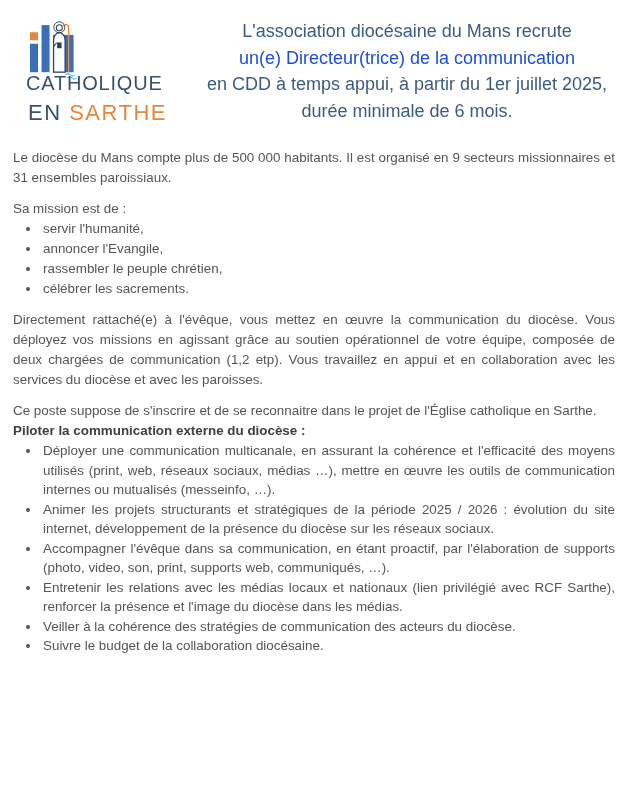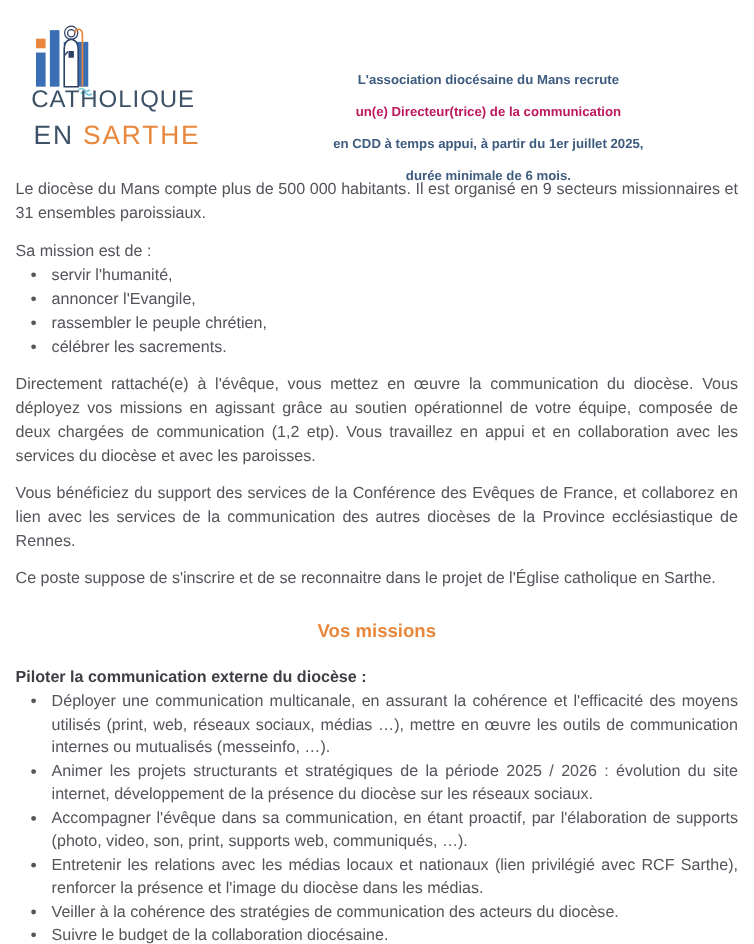--- a/index.html
+++ b/index.html
@@ -29,24 +29,23 @@
   }
   .logo-l3 {
     position: absolute; left: 0px; top: 86px;
     font-size: 22px; letter-spacing: 1.5px; font-weight: 300;
   }
 
   .headline {
     flex: 1;
     text-align: center;
     padding-top: 4px;
-    font-size: 11px;
+    font-size: 18px;
     line-height: 26.5px;
-    font-weight: 700;
-    margin-top: 36px;
+    font-weight: 400;
   }
 
   
   .content {
     padding: 0 13px;
     font-size: 13.4px;
     line-height: 20px;
     text-align: justify;
   }
   .para { margin: 0 0 11px 0; }
@@ -95,46 +94,44 @@
       </g>
     </svg>
     <div class="logo-l2" style="color: rgb(61, 81, 102);">CATHOLIQUE</div>
     <div class="logo-l3">
       <span style="color: rgb(61, 81, 102);">EN </span><span style="color: rgb(232, 135, 60);">SARTHE</span>
     </div>
   </div>
 
   <div class="headline">
     <div style="color: rgb(61, 91, 126);">L'association diocésaine du Mans recrute</div>
-    <div style="color: #be185d;">un(e) Directeur(trice) de la communication</div>
+    <div style="color: #1d4ed8;">un(e) Directeur(trice) de la communication</div>
     <div style="color: rgb(61, 91, 126);">en CDD à temps appui, à partir du 1er juillet 2025,</div>
     <div style="color: rgb(61, 91, 126);">durée minimale de 6 mois.</div>
   </div>
 </div>
 
 <div class="content" style="color: rgb(84, 85, 91);">
 
   <p class="para">Le diocèse du Mans compte plus de 500 000 habitants. Il est organisé en 9 secteurs missionnaires et 31 ensembles paroissiaux.</p>
 
   <p class="lead">Sa mission est de :</p>
 
   <ul>
     <li>servir l'humanité,</li>
     <li>annoncer l'Evangile,</li>
     <li>rassembler le peuple chrétien,</li>
     <li>célébrer les sacrements.</li>
   </ul>
 
   <p class="para">Directement rattaché(e) à l'évêque, vous mettez en œuvre la communication du diocèse. Vous déployez vos missions en agissant grâce au soutien opérationnel de votre équipe, composée de deux chargées de communication (1,2 etp). Vous travaillez en appui et en collaboration avec les services du diocèse et avec les paroisses.</p>
 
-  <p class="para">Vous bénéficiez du support des services de la Conférence des Evêques de France, et collaborez en lien avec les services de la communication des autres diocèses de la Province ecclésiastique de Rennes.</p>
 
   <p class="lead">Ce poste suppose de s'inscrire et de se reconnaitre dans le projet de l'Église catholique en Sarthe.</p>
 
-  <h2 class="section-title" style="color: rgb(232, 135, 60);">Vos missions</h2>
 
   <p class="subsection" style="color: rgb(62, 63, 68);">Piloter la communication externe du diocèse :</p>
 
   <ul class="tasks">
     <li>Déployer une communication multicanale, en assurant la cohérence et l'efficacité des moyens utilisés (print, web, réseaux sociaux, médias …), mettre en œuvre les outils de communication internes ou mutualisés (messeinfo, …).</li>
     <li>Animer les projets structurants et stratégiques de la période 2025 / 2026 : évolution du site internet, développement de la présence du diocèse sur les réseaux sociaux.</li>
     <li>Accompagner l'évêque dans sa communication, en étant proactif, par l'élaboration de supports (photo, video, son, print, supports web, communiqués, …).</li>
     <li>Entretenir les relations avec les médias locaux et nationaux (lien privilégié avec RCF Sarthe), renforcer la présence et l'image du diocèse dans les médias.</li>
     <li>Veiller à la cohérence des stratégies de communication des acteurs du diocèse.</li>
     <li>Suivre le budget de la collaboration diocésaine.</li>

